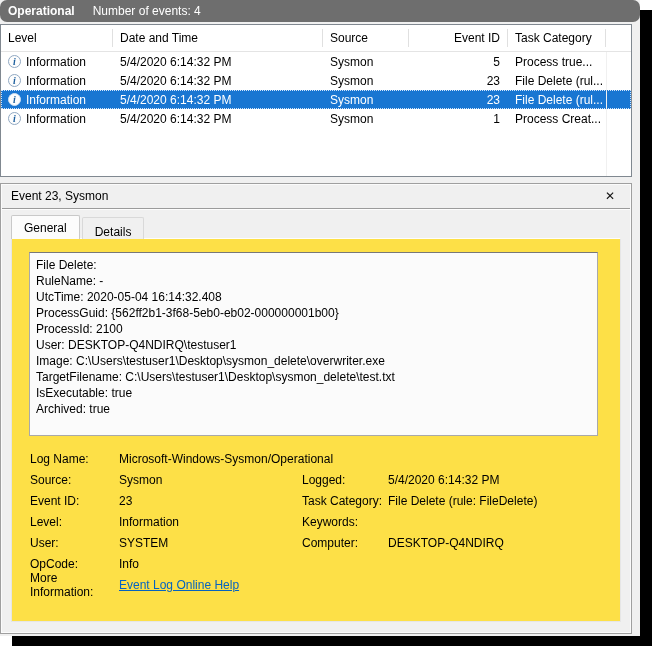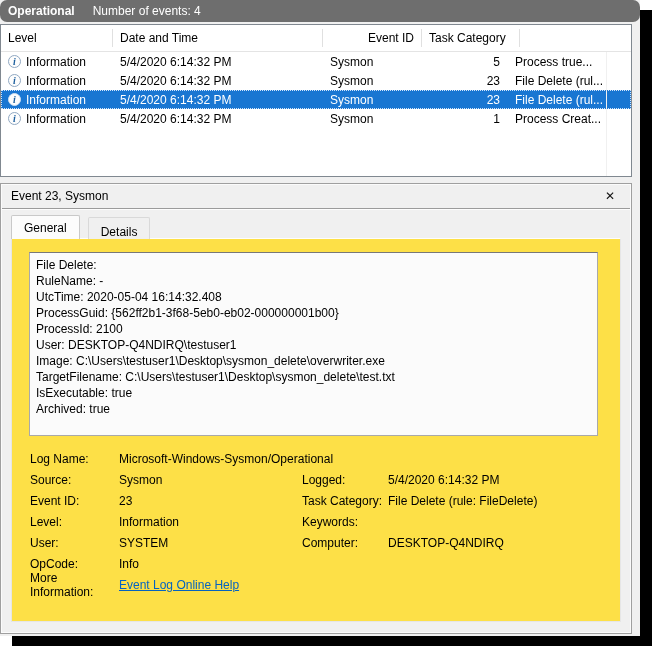--- a/index.html
+++ b/index.html
@@ -82,21 +82,21 @@
     height: 22px; display: flex; align-items: center; justify-content: space-between;
     padding: 2px 16px 0 10px;
   }
   .close-btn { font-size: 12px; font-weight: bold; color: #111; cursor: default; line-height: 1; }
   .etched { height: 2px; border-top: 1px solid #9b9b9b; border-bottom: 1px solid #fdfdfd; margin: 2px 1px 0 1px; }
 
   .tabs { display: flex; padding-left: 10px; margin-top: 7px; position: relative; z-index: 2; }
   .tab {
     height: 22px; padding: 7px 12px 0 12px;
     border: 1px solid #d9d9d9; border-bottom: none;
-    background: #f0f0f0; margin-right: 8px;
+    background: #f0f0f0; margin-right: 2px;
     border-top-left-radius: 2px; border-top-right-radius: 2px;
   }
   .tab.active {
     background: #fcfcfc; height: 24px; margin-top: -2px; padding-top: 5px;
     border-color: #c9c9c9; position: relative; z-index: 3;
   }
 
   .tab-page {
     margin: -1px 10px 0 10px;
     height: 384px;
@@ -138,20 +138,24 @@
 
   <div class="table-pane">
     <div class="table-pane-inner">
       <div class="tbl-header">
         <div class="th col-level">
             <span>Level</span>
             <span class="sep"></span>
           </div>
         <div class="th col-date">
             <span>Date and Time</span>
+            <span class="sep"></span>
+          </div>
+        <div class="th col-source">
+            <span>Source</span>
             <span class="sep"></span>
           </div>
         <div class="th col-id">
             <span>Event ID</span>
             <span class="sep"></span>
           </div>
         <div class="th col-cat">
             <span>Task Category</span>
             <span class="sep"></span>
           </div>

